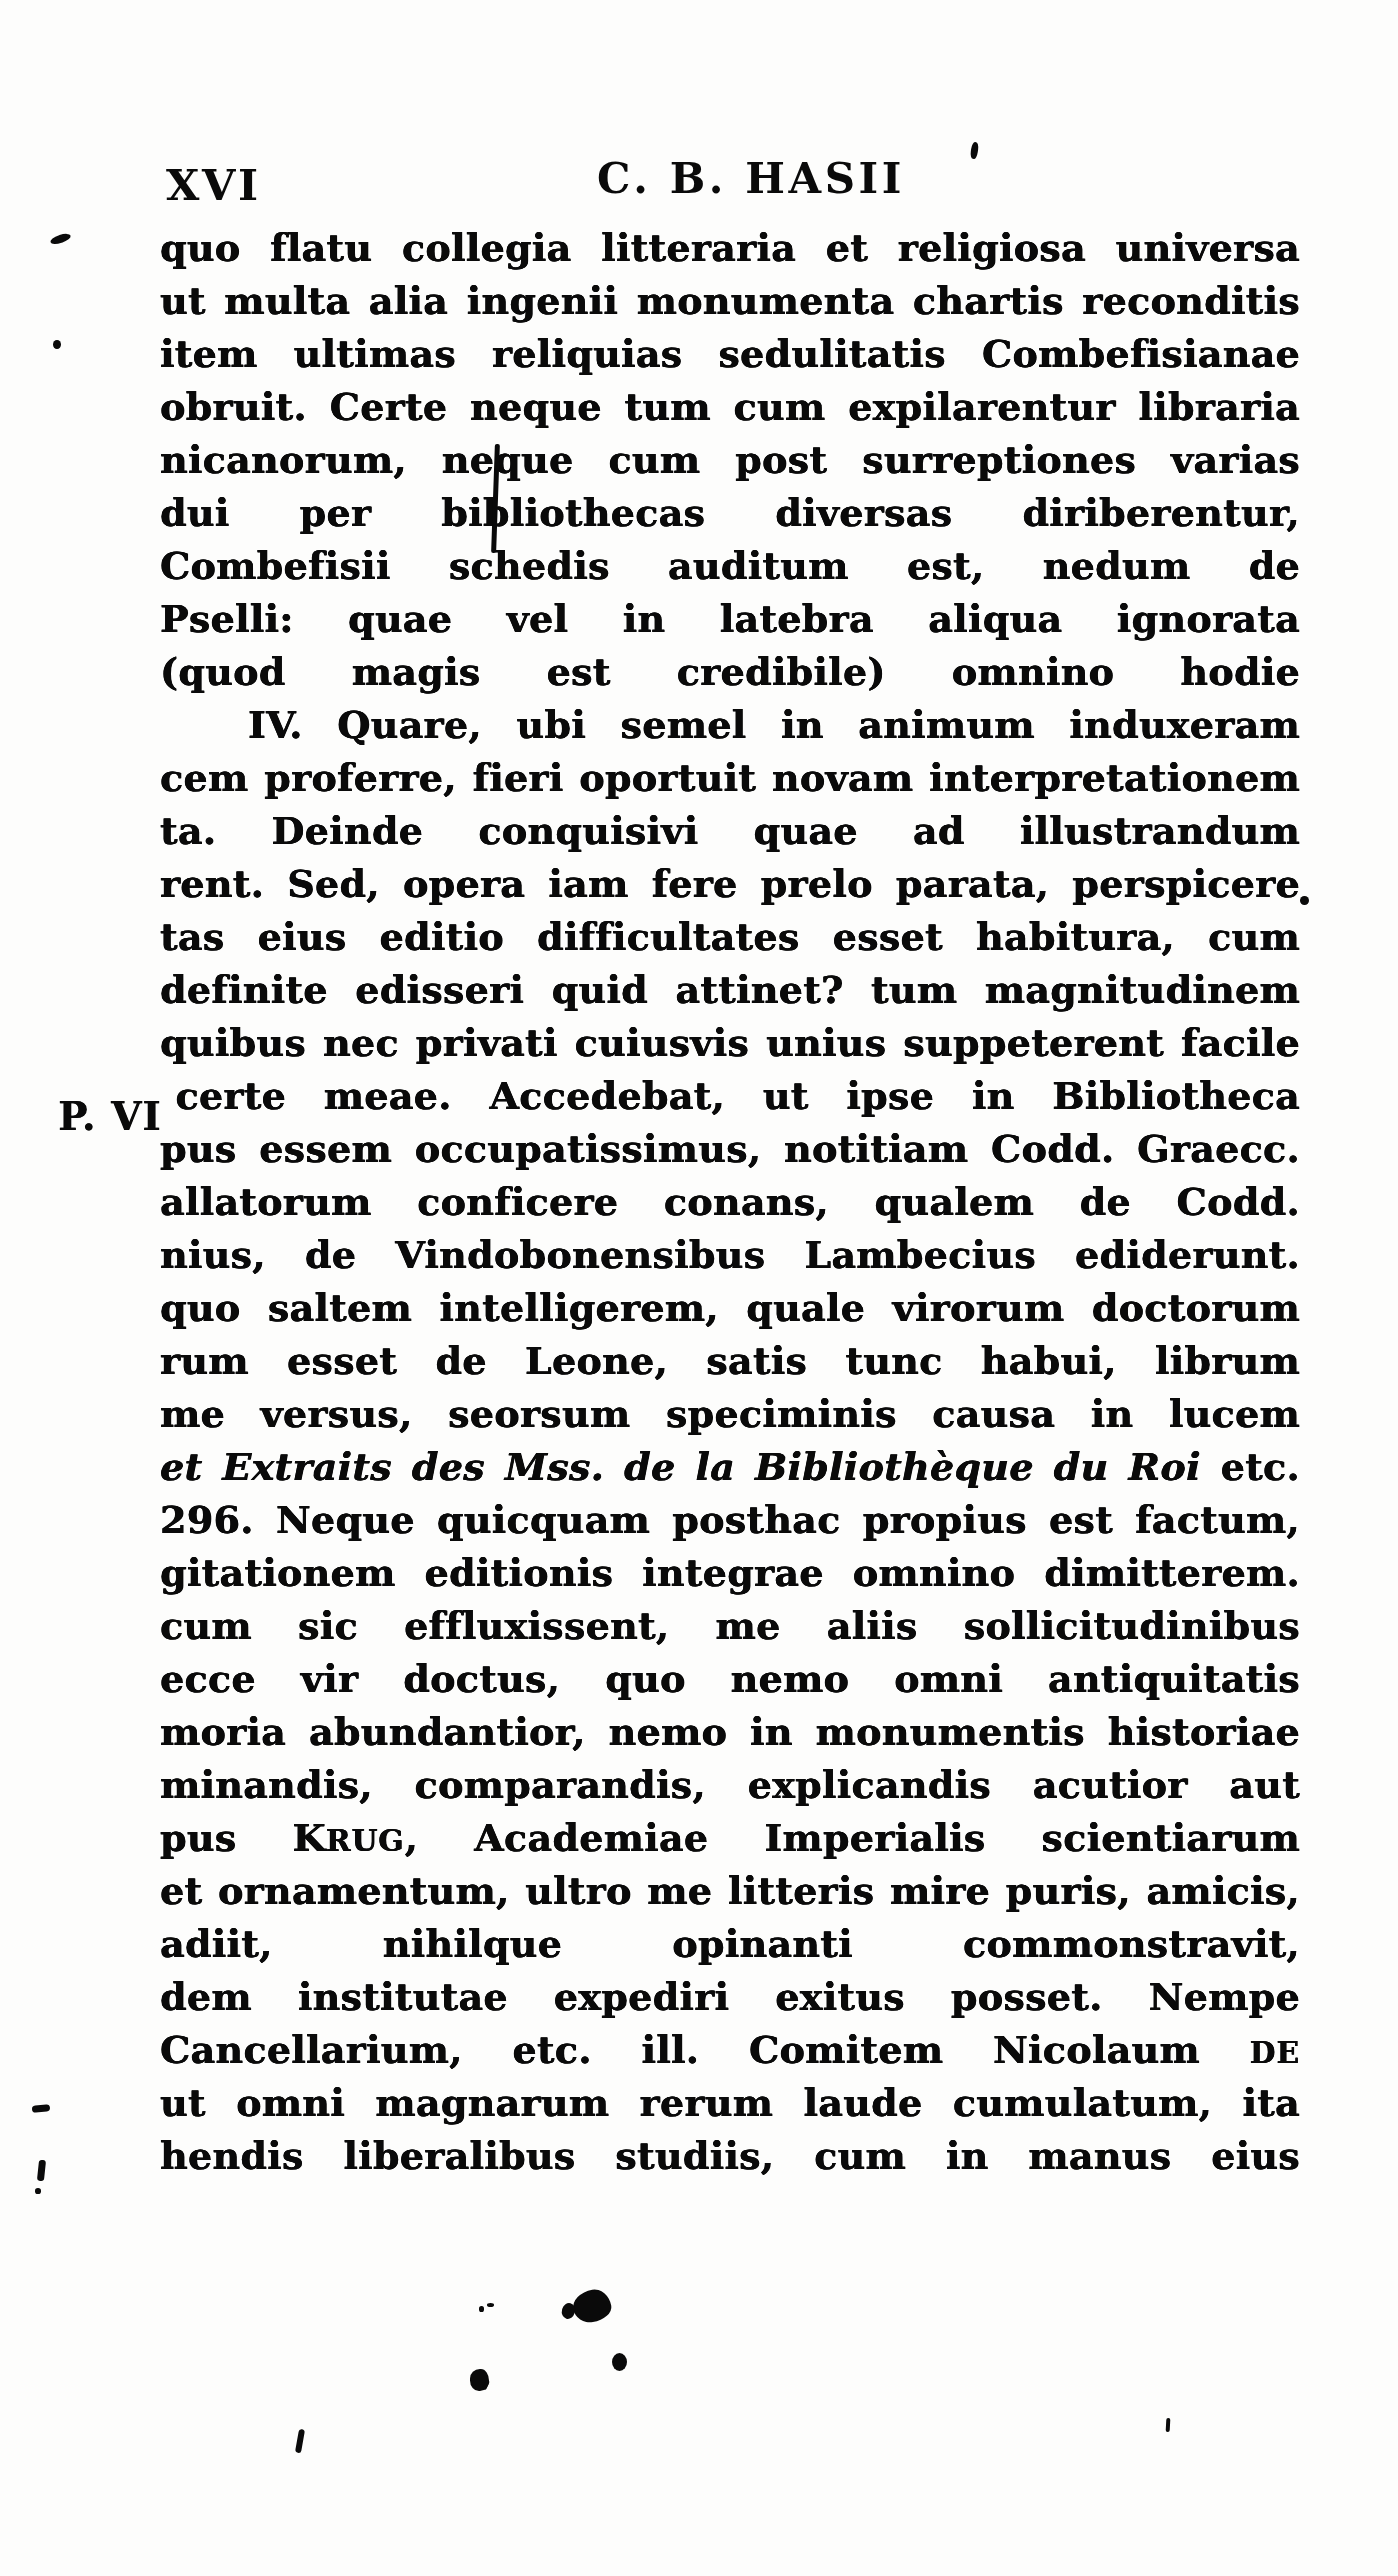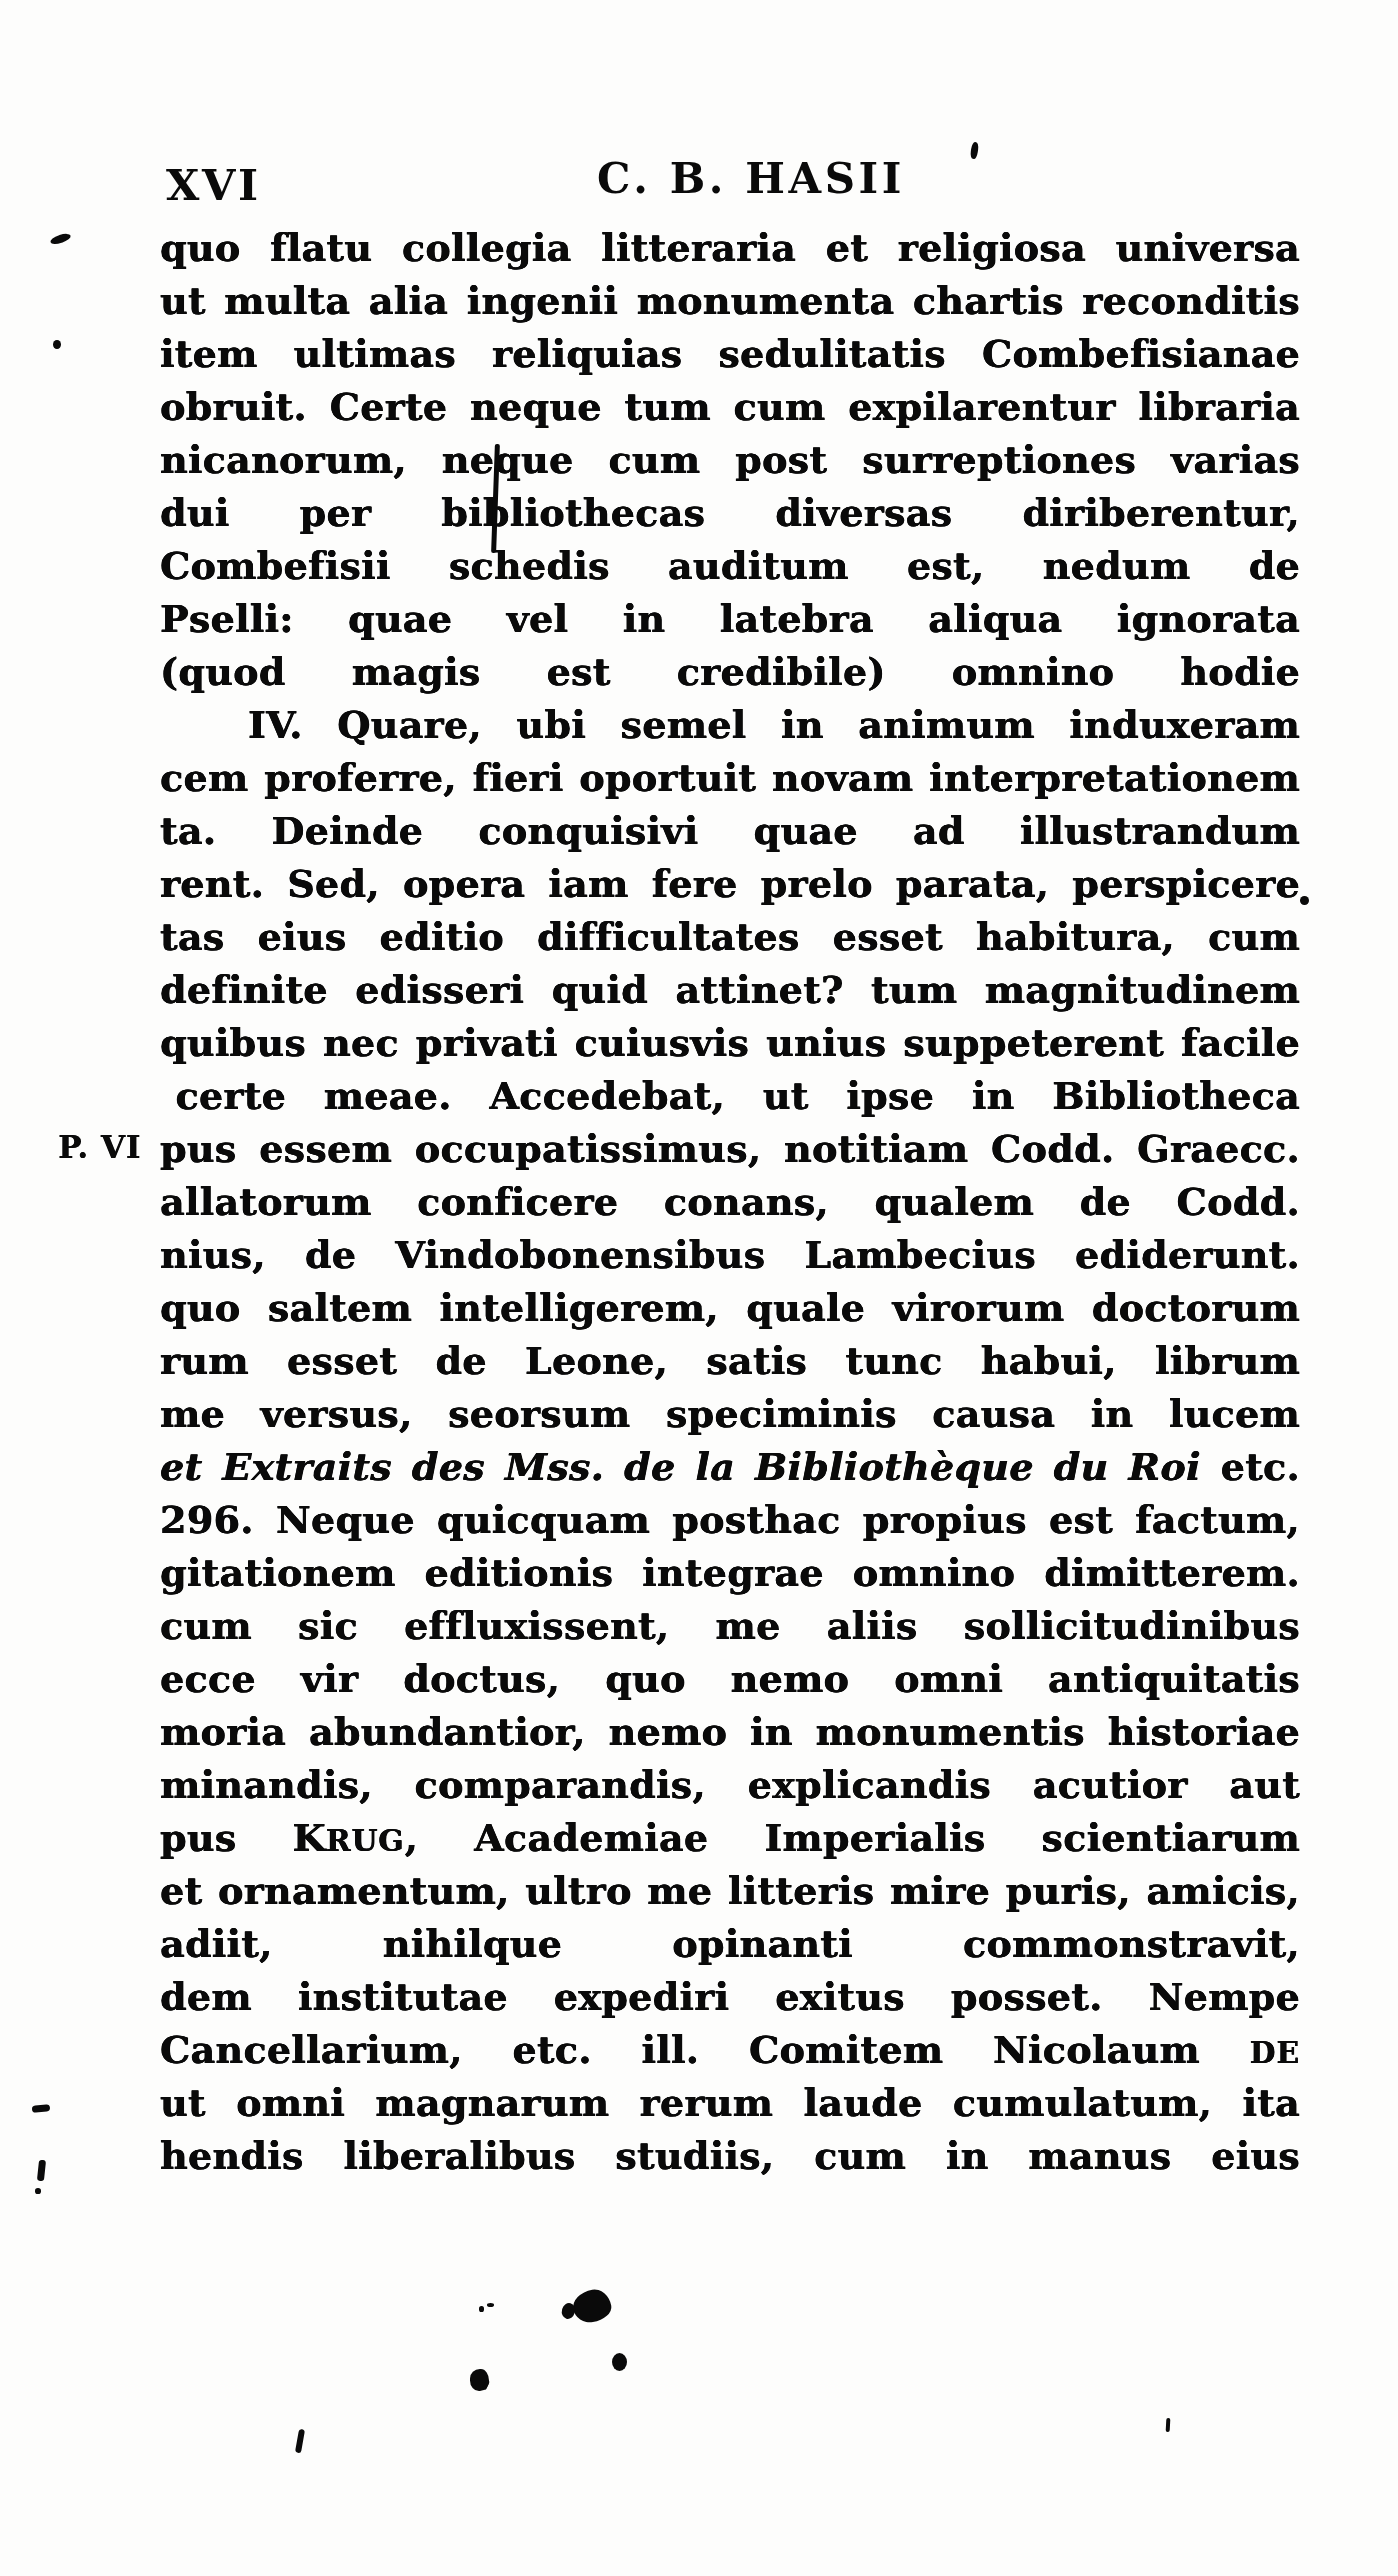--- a/index.html
+++ b/index.html
@@ -34,23 +34,23 @@
     text-align:justify;text-align-last:justify;
     white-space:normal;overflow:hidden;
     word-spacing:2.1px;letter-spacing:0.3px;
   }
   .line.short{text-align-last:left;}
   .line.indent{text-indent:88px;}
   .line.padded{padding-left:15.5px;}
   .seg-italic{font-style:italic;}
   .seg-smallcaps{font-size:0.78em;letter-spacing:1px;}
   .margin-note{
-    position:absolute;left:58px;top:1121px;
+    position:absolute;left:58px;top:1090px;
     height:53px;line-height:53px;
-    font-size:31px;letter-spacing:1px;
+    font-size:39px;letter-spacing:1px;
     text-shadow:0.4px 0 0 currentColor;
     white-space:nowrap;
   }
   .ink-mark{position:absolute;background:#0a0a0a;}
 </style>
 </head>
 <body>
 
 <div class="page">
   <span class="folio">XVI</span>

